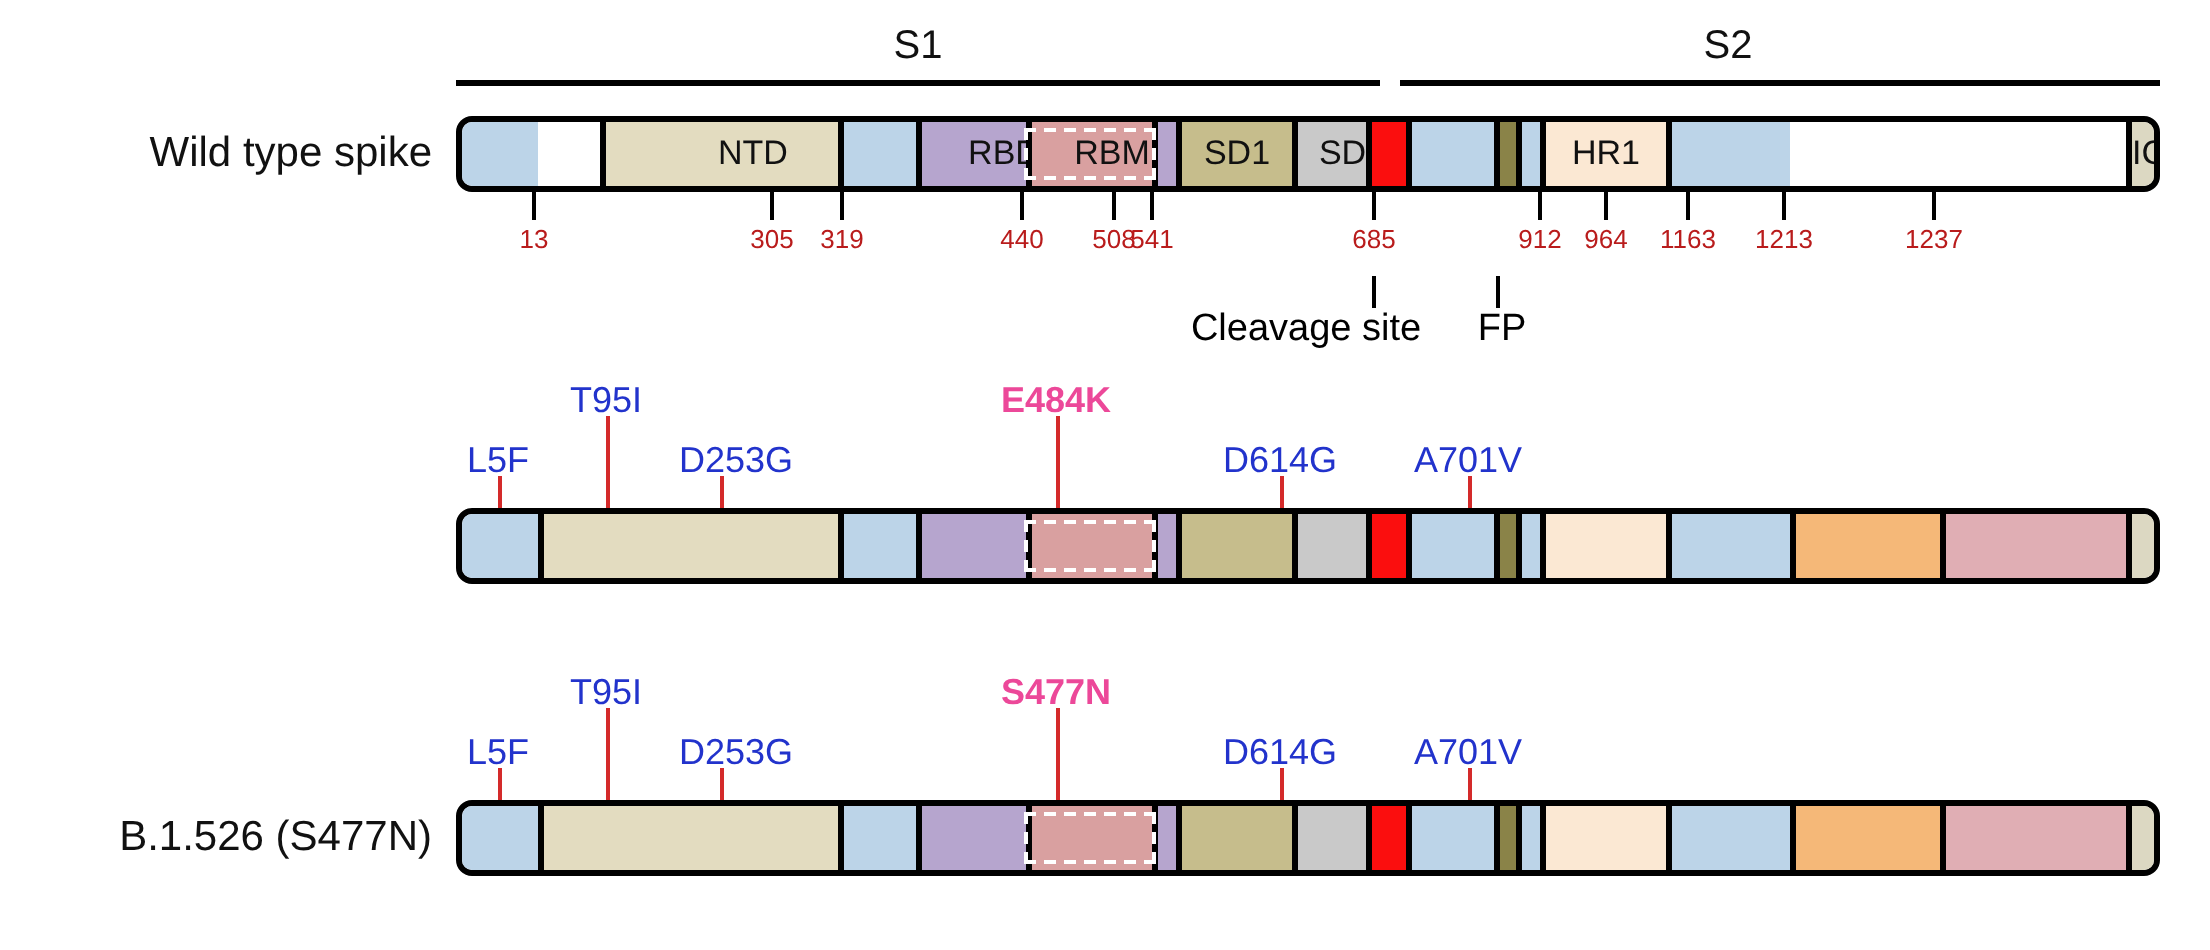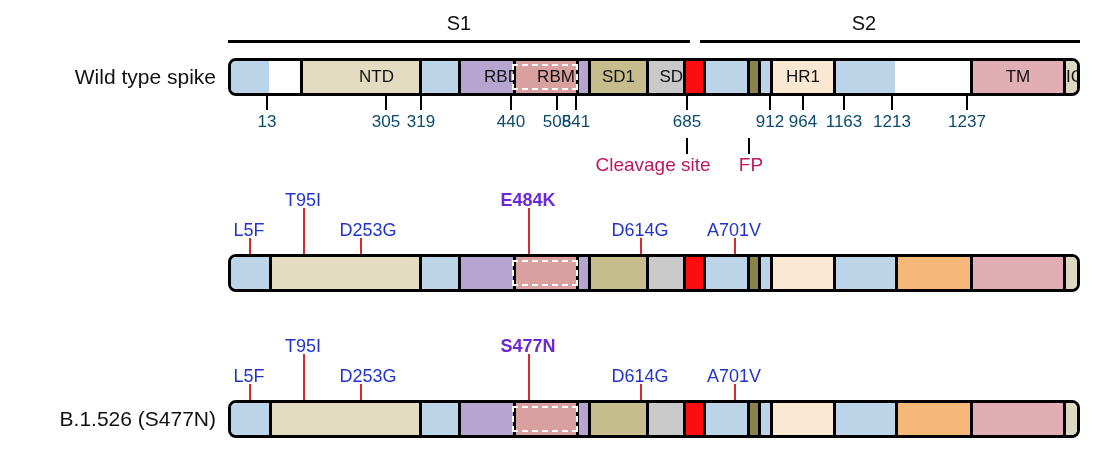--- a/index.html
+++ b/index.html
@@ -75,57 +75,57 @@
   }
 
   
   .tick {
     position: absolute;
     width: 2px;
     background: #000000;
   }
   .tick-num {
     position: absolute;
-    font-size: 17px;
-    color: #0c4a6e;
+    font-size: 13px;
+    color: #b91c1c;
     white-space: nowrap;
     transform: translateX(-50%);
   }
 
   
   .callout-line {
     position: absolute;
     width: 2px;
     background: #000000;
   }
   .callout-text {
     position: absolute;
     font-size: 19px;
-    color: #be185d;
+    color: #000000;
     white-space: nowrap;
     transform: translateX(-50%);
     text-align: center;
   }
 
   
   .mut-stem {
     position: absolute;
     width: 2px;
     background: #d42a2a;
   }
   .mut-label {
     position: absolute;
     font-size: 18px;
     color: #2233cc;
     white-space: nowrap;
     transform: translateX(-50%);
   }
   .mut-label.key {
     font-weight: bold;
-    color: #6d28d9;
+    color: #ec4899;
   }
 </style>
 </head>
 <body>
 
 <div id="figure">
     <div class="section-label" style="left: 228px; top: 12px; width: 462px;">S1</div>
     <div class="section-rule" style="left: 228px; top: 40px; width: 462px;"></div>
     <div class="section-label" style="left: 674px; top: 12px; width: 380px;">S2</div>
     <div class="section-rule" style="left: 700px; top: 40px; width: 380px;"></div>
@@ -138,21 +138,20 @@
       <div class="seg div-l" style="left: 282px; width: 83px; background: rgb(217, 160, 160);">RBM</div>
       <div class="seg div-l" style="left: 345px; width: 12px; background: rgb(182, 165, 206);"></div>
       <div class="seg div-l" style="left: 357px; width: 58px; background: rgb(198, 189, 140);">SD1</div>
       <div class="seg div-l" style="left: 415px; width: 57px; background: rgb(201, 201, 201);">SD2</div>
       <div class="seg div-l" style="left: 452px; width: 20px; background: rgb(251, 14, 14);"></div>
       <div class="seg div-l" style="left: 472px; width: 63px; background: rgb(188, 212, 232);"></div>
       <div class="seg div-l" style="left: 516px; width: 11px; background: rgb(138, 131, 72);"></div>
       <div class="seg div-l" style="left: 527px; width: 12px; background: rgb(188, 212, 232);"></div>
       <div class="seg div-l" style="left: 539px; width: 63px; background: rgb(251, 232, 211);">HR1</div>
       <div class="seg div-l" style="left: 602px; width: 62px; background: rgb(188, 212, 232);"></div>
-      <div class="seg div-l" style="left: 739px; width: 93px; background: rgb(224, 174, 180);">TM</div>
       <div class="seg div-l" style="left: 832px; width: 20px; background: rgb(220, 216, 194);">IC</div>
       <div class="rbm-dash" style="left: 281px; width: 66px; top: 3px; bottom: 3px;"></div>
     </div>
     <div class="tick" style="left: 266px; top: 96px; height: 14px;"></div>
     <div class="tick-num" style="left: 267px; top: 112px;">13</div>
     <div class="tick" style="left: 385px; top: 96px; height: 14px;"></div>
     <div class="tick-num" style="left: 386px; top: 112px;">305</div>
     <div class="tick" style="left: 420px; top: 96px; height: 14px;"></div>
     <div class="tick-num" style="left: 421px; top: 112px;">319</div>
     <div class="tick" style="left: 510px; top: 96px; height: 14px;"></div>

